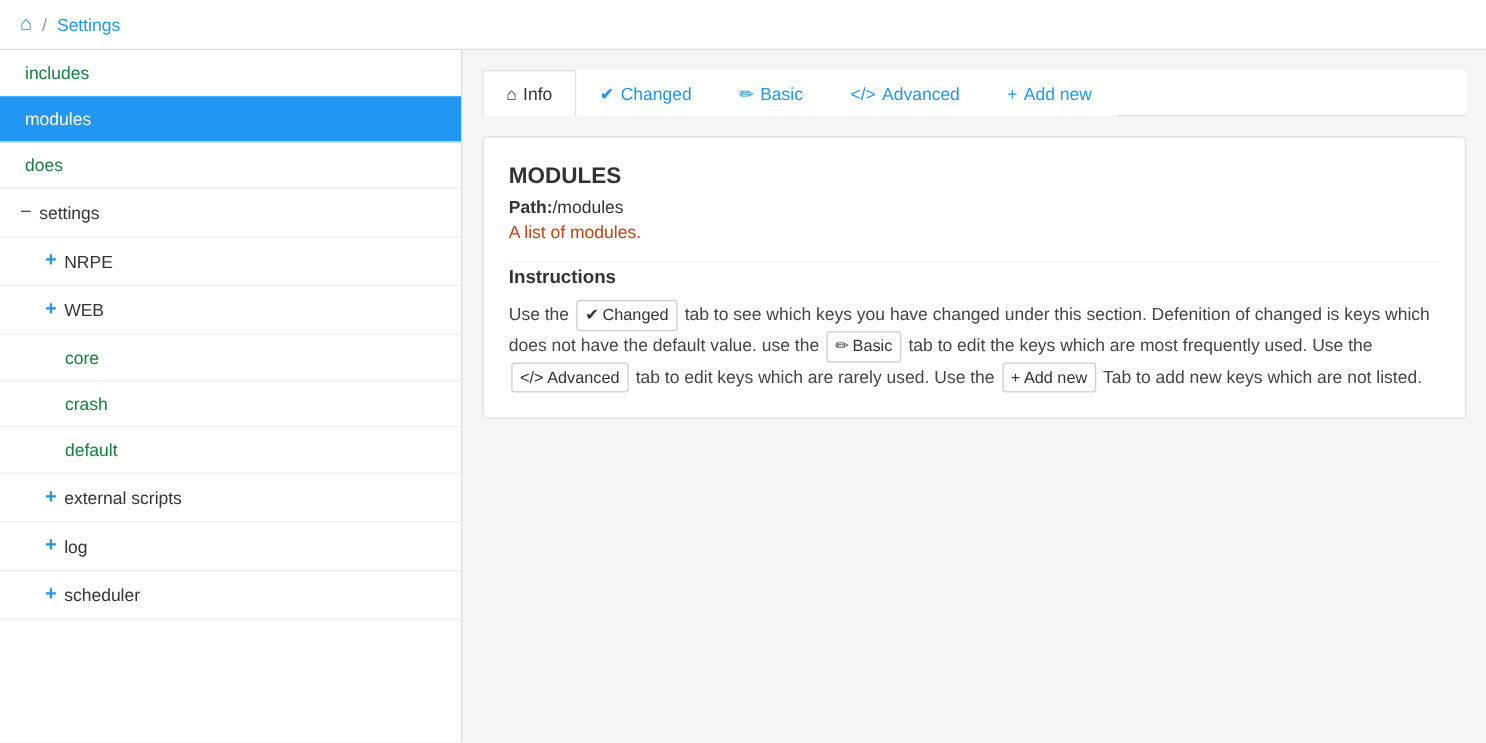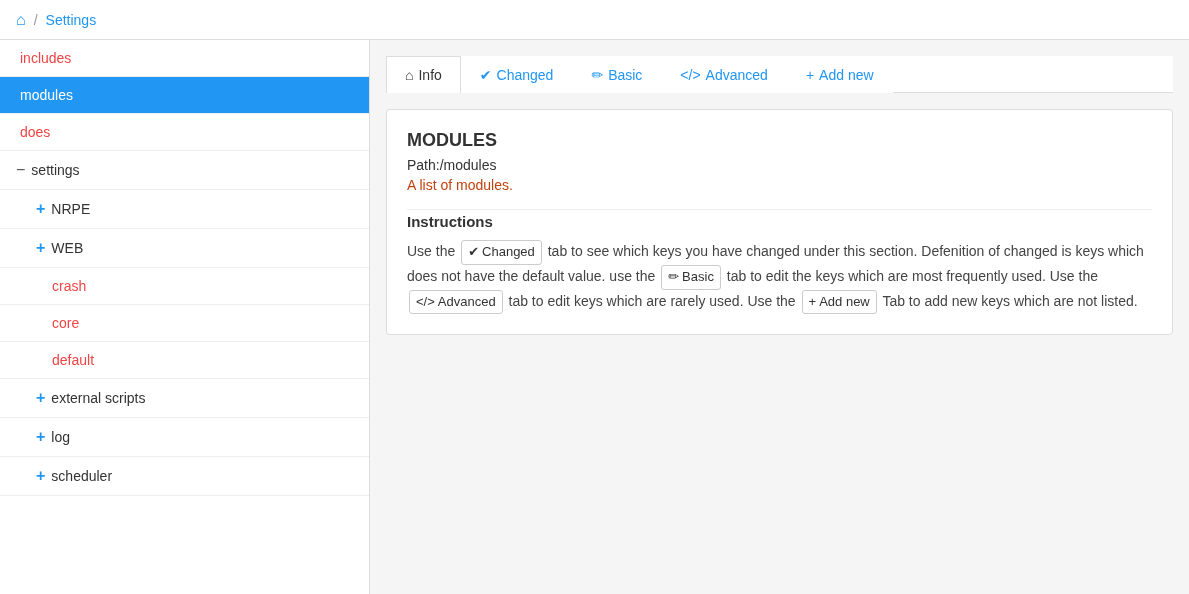--- a/index.html
+++ b/index.html
@@ -9,41 +9,41 @@
     .topbar { display: flex; align-items: center; padding: 6px 16px; background: #fff; border-bottom: 1px solid #ddd; height: 40px; }
     .topbar .home-icon { color: #2196f3; font-size: 16px; margin-right: 8px; }
     .topbar .separator { color: #999; margin-right: 8px; }
     .topbar .breadcrumb-link { color: #2196f3; text-decoration: none; font-size: 14px; }
 
     
     .main-layout { display: flex; height: calc(100vh - 40px); }
 
     
     .sidebar { width: 370px; background: #fff; border-right: 1px solid #ddd; overflow-y: auto; flex-shrink: 0; }
-    .sidebar-item { padding: 10px 20px; border-bottom: 1px solid #eee; cursor: pointer; color: #ef4444; font-size: 14px; }
+    .sidebar-item { padding: 10px 20px; border-bottom: 1px solid #eee; cursor: pointer; color: #15803d; font-size: 14px; }
     .sidebar-item.active { background: #2196f3; color: #fff; }
     .sidebar-item.indent2 { padding-left: 52px; }
     .sidebar-group-label { padding: 10px 16px; border-bottom: 1px solid #eee; color: #333; display: flex; align-items: center; gap: 6px; }
     .sidebar-group-label .minus-icon { font-size: 16px; color: #555; }
     .sidebar-expandable { padding: 10px 20px; border-bottom: 1px solid #eee; cursor: pointer; color: #333; display: flex; align-items: center; gap: 6px; }
     .plus-icon { color: #2196f3; font-weight: bold; font-size: 16px; }
 
     
     .content-area { flex: 1; padding: 16px; overflow-y: auto; }
 
     
     .tabs { display: flex; border-bottom: 1px solid #ddd; margin-bottom: 16px; background: #fff; }
     .tab { padding: 10px 18px; cursor: pointer; color: #2196f3; border: 1px solid transparent; border-bottom: none; margin-bottom: -1px; font-size: 14px; display: flex; align-items: center; gap: 5px; background: #fff; }
     .tab.active { border-color: #ddd; border-bottom-color: #fff; color: #333; background: #fff; }
 
     
     .info-card { background: #fff; border: 1px solid #ddd; border-radius: 4px; padding: 20px; }
     .info-card h2 { font-size: 18px; font-weight: bold; margin-bottom: 6px; color: #333; }
     .info-card .path-line { margin-bottom: 4px; }
-    .info-card .path-line strong { font-weight: normal; text-align: right; }
+    .info-card .path-line strong { font-weight: bold; text-align: right; }
     .info-card .desc { margin-bottom: 16px; color: #c2410c; }
     .info-card h3 { font-size: 15px; font-weight: bold; margin-bottom: 10px; border-top: 1px solid #eee; padding-top: 3px; }
     .instructions-text { line-height: 1.6; color: #444; }
     .inline-badge { display: inline-flex; align-items: center; gap: 3px; border: 1px solid #ccc; border-radius: 3px; padding: 1px 6px; font-size: 13px; color: #333; background: #fff; margin: 0 2px; }
   </style>
 </head>
 <body>
 
 <div class="topbar">
   <span class="home-icon">⌂</span>
@@ -76,25 +76,25 @@
       <span class="plus-icon">+</span>
       <span>NRPE</span>
     </div>
 
     <div class="sidebar-expandable" style="padding-left:36px;">
       <span class="plus-icon">+</span>
       <span>WEB</span>
     </div>
 
     <div class="sidebar-item indent2">
-      <span>crash</span>
+      <span>core</span>
     </div>
 
     <div class="sidebar-item indent2">
-      <span>core</span>
+      <span>crash</span>
     </div>
 
     <div class="sidebar-item indent2">
       <span>default</span>
     </div>
 
     <div class="sidebar-expandable" style="padding-left:36px;">
       <span class="plus-icon">+</span>
       <span>external scripts</span>
     </div>

